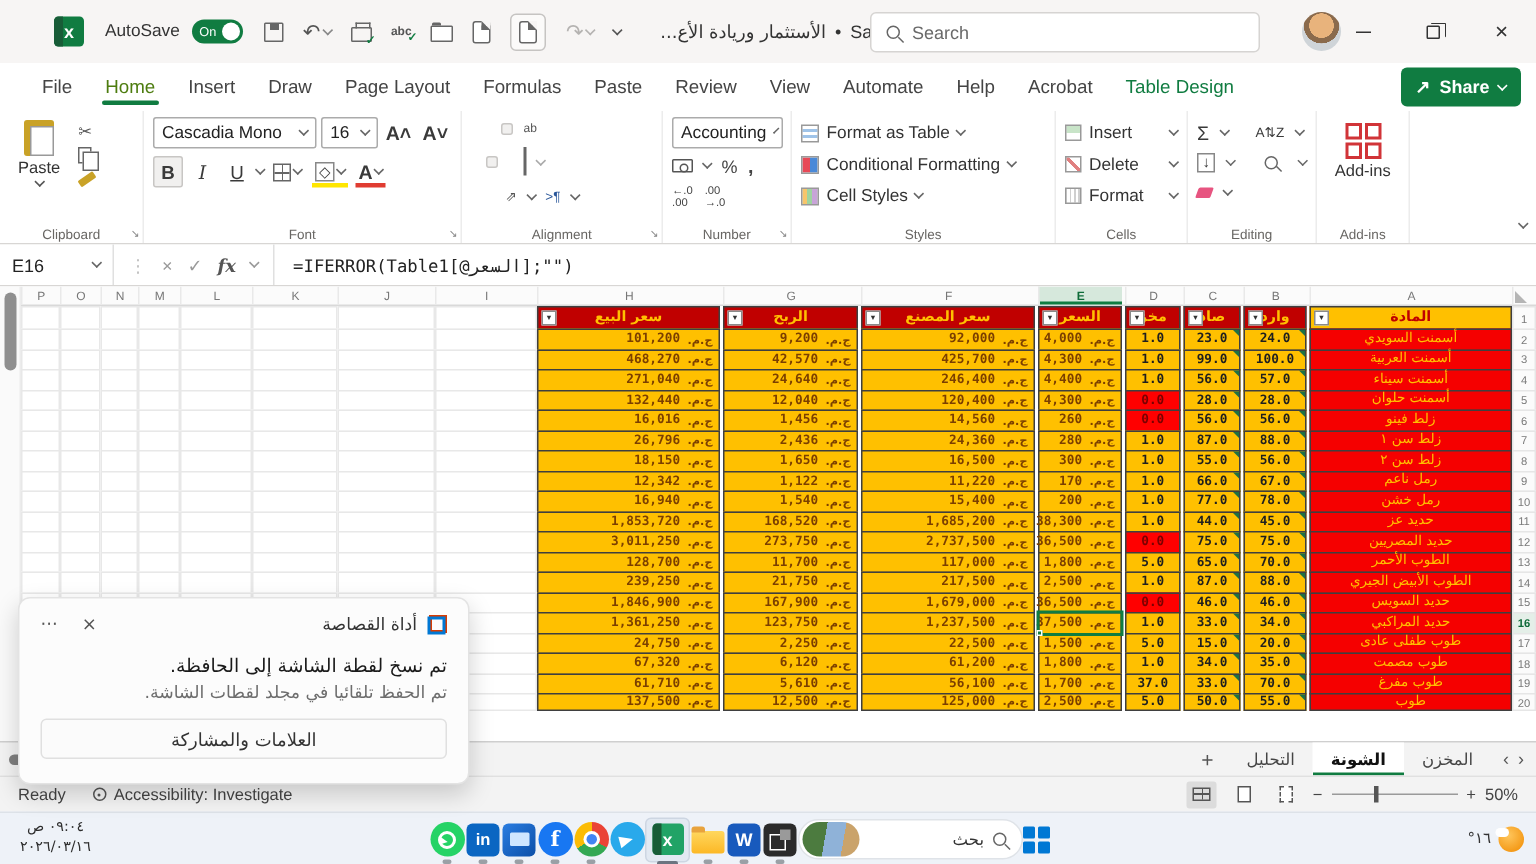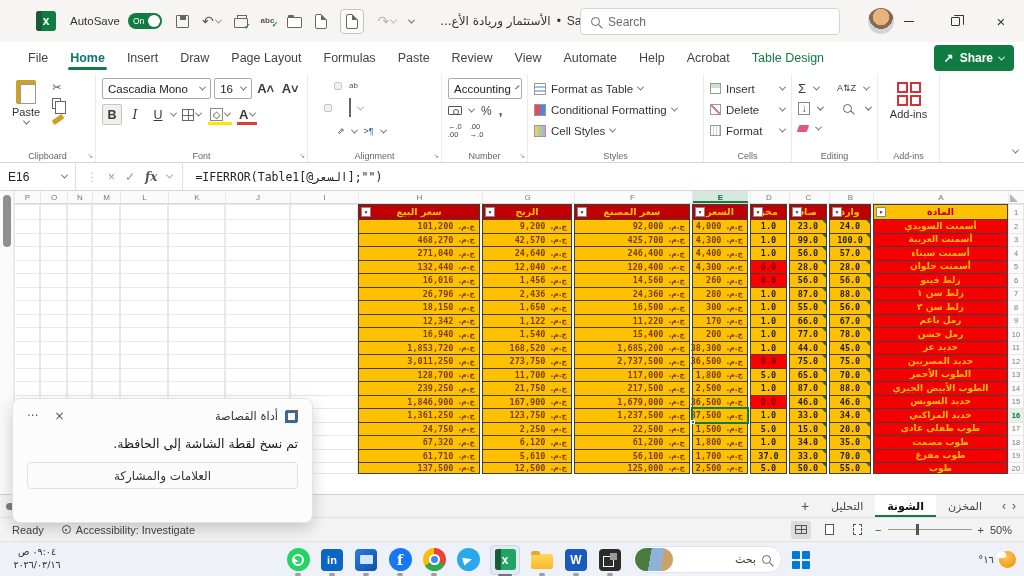--- a/index.html
+++ b/index.html
@@ -36,21 +36,21 @@
   .mag::after{content:"";position:absolute;width:5px;height:1.4px;background:#666;bottom:-2px;right:-4px;transform:rotate(45deg)}
   .avatar{position:absolute;left:868px;top:8px;width:26px;height:26px;border-radius:50%;background:radial-gradient(circle at 50% 35%,#e8b37c 0 38%,#8a6a4c 39% 55%,#cfd4d8 56% 100%)}
   .wbtns{position:absolute;right:0;top:0;height:42px;display:flex}
   .wb{width:46px;height:42px;display:flex;align-items:center;justify-content:center;color:#333}
   .ic-min{width:10px;border-bottom:1.2px solid #333}
   .ic-rest{width:9px;height:9px;border:1.2px solid #333;border-radius:1px;position:relative}
   .ic-rest::before{content:"";position:absolute;top:-3px;left:2px;width:9px;height:9px;border:1.2px solid #333;border-left:none;border-bottom:none;border-radius:1px}
   
   .rtabs{position:absolute;top:42px;left:0;right:0;height:32px;background:#fff;display:flex;align-items:center;padding:0 18px;gap:2px}
   .rtab{font-size:12.5px;color:#444;padding:6px 10px;position:relative;white-space:nowrap}
-  .rtab.active{color:#0f766e;font-weight:bold}
+  .rtab.active{color:#4d7c0f;font-weight:normal}
   .rtab.active::after{content:"";position:absolute;left:8px;right:8px;bottom:1px;height:3px;background:#107C41;border-radius:2px}
   .rtab.ctx{color:#107C41}
   .tabright{position:absolute;right:10px;top:45px;display:flex;gap:8px}
   .btn-comments{display:flex;align-items:center;gap:6px;border:1px solid #c8c6c4;border-radius:4px;background:#fff;height:26px;padding:0 10px;font-size:12px;color:#333}
   .bubble{width:12px;height:9px;border:1.2px solid #444;border-radius:2px;position:relative}
   .bubble::after{content:"";position:absolute;left:2px;bottom:-4px;border:2.5px solid transparent;border-top-color:#444}
   .btn-share{display:flex;align-items:center;gap:6px;border-radius:4px;background:#107C41;height:26px;padding:0 10px;font-size:12px;color:#fff;font-weight:bold}
   
   .ribbon{position:absolute;top:74px;left:0;right:0;height:89px;background:#fff;border-bottom:1px solid #d8d6d4;display:flex}
   .grp{position:relative;border-right:1px solid #ececec;padding:4px 6px 14px;display:flex;flex-direction:column}
@@ -121,21 +121,21 @@
   .e-cells{display:flex;direction:rtl;flex:0 0 auto}
   .t-cells>span{height:100%;flex:0 0 auto;position:relative;border:1px solid #3f3f3f}
   .ec{height:100%;flex:0 0 auto;background:#fff;border:1px solid #e8e8e8}
   .hc{background:#C00000;display:flex;align-items:center;justify-content:center}
   .hc .ht{font-family:"DejaVu Sans",sans-serif;font-size:9.5px;font-weight:bold;color:#FFC000;line-height:1}
   .hc.hc-mat{background:#FFC000}
   .hc.hc-mat .ht{color:#C00000}
   .filt{position:absolute;left:2px;top:2px;width:10px;height:10px;background:#fff;border:1px solid #8a8a8a;display:flex;align-items:center;justify-content:center}
   .filt-arrow{font-size:5px;color:#333;line-height:1}
   .mc{background:#F50000;display:flex;align-items:center;justify-content:center}
-  .mc .mt{font-family:"DejaVu Sans",sans-serif;font-size:9px;font-weight:bold;color:#FFC000;line-height:1;white-space:nowrap}
+  .mc .mt{font-family:"DejaVu Sans",sans-serif;font-size:9px;font-weight:normal;color:#FFC000;line-height:1;white-space:nowrap}
   .ic{background:#FFC000;display:flex;align-items:center;justify-content:center;font-family:"DejaVu Sans Mono",monospace;font-size:8.5px;font-weight:bold;color:#1f1f1f}
   .ic.zero{background:#FF0000;color:#7a0000}
   .tri{position:absolute;right:0;top:0;width:0;height:0;border-left:4px solid transparent;border-top:4px solid #1e7145}
   .oc{background:#FFC000;display:flex;direction:rtl;align-items:center;gap:5px;padding:0 4px}
   .oc .cur{font-family:"DejaVu Sans",sans-serif;font-size:7.5px;font-weight:bold;color:#7B3F00;line-height:1}
   .oc .num{font-family:"DejaVu Sans Mono",monospace;font-size:8.5px;font-weight:bold;color:#7B3F00;line-height:1}
   .selcell{outline:2px solid #107C41;outline-offset:-1px;z-index:3}
   .handle{position:absolute;left:-2px;bottom:-2px;width:4px;height:4px;background:#107C41;border:1px solid #fff}
   
   .shtabs{position:absolute;top:494px;left:0;right:0;height:23px;background:#f3f3f3;border-top:1px solid #cfcfcf;display:flex;direction:rtl;align-items:stretch;font-size:11px}
@@ -172,21 +172,21 @@
   .spk{position:relative;width:13px;height:11px}
   .spk::before{content:"";position:absolute;left:0;top:3px;width:3px;height:5px;background:#3a3a3a}
   .spk::after{content:"";position:absolute;left:1px;top:0.5px;border:5px solid transparent;border-right:5px solid #3a3a3a}
   .wifi{position:relative;width:14px;height:11px}
   .wifi::before{content:"";position:absolute;left:0;top:0;width:13px;height:13px;border:1.5px solid #3a3a3a;border-radius:50%;clip-path:polygon(50% 50%,0 0,100% 0)}
   .wifi::after{content:"";position:absolute;left:3.5px;top:3.5px;width:6px;height:6px;border:1.5px solid #3a3a3a;border-radius:50%;clip-path:polygon(50% 50%,0 0,100% 0)}
   .lang{font-size:11px;font-family:"DejaVu Sans",sans-serif}
   .cloud{width:17px;height:8px;background:#7a7a7a;border-radius:5px;position:relative}
   .cloud::before{content:"";position:absolute;left:4px;top:-4px;width:8px;height:8px;background:#7a7a7a;border-radius:50%}
   .cloud::after{content:"";position:absolute;left:-2px;bottom:-2px;width:7px;height:7px;background:#0364b8;border-radius:50%;border:1px solid #eef2f8}
-  .apps{position:absolute;left:286px;top:0;height:35px;display:flex;align-items:center;gap:10px}
+  .apps{position:absolute;left:286px;top:0;height:35px;display:flex;align-items:center;}
   .app{width:24px;height:24px;position:relative;display:flex;align-items:center;justify-content:center;flex:0 0 auto}
   .ind::after{content:"";position:absolute;bottom:-4px;left:50%;transform:translateX(-50%);width:6px;height:2.5px;background:#9aa0a6;border-radius:2px}
   .wa{width:23px;height:23px;border-radius:50%;background:#25D366;display:flex;align-items:center;justify-content:center}
   .wa i{width:12px;height:12px;border:2.5px solid #fff;border-radius:50%;display:block;position:relative}
   .wa i::after{content:"";position:absolute;left:-3px;bottom:-2px;border:3px solid transparent;border-top:4px solid #fff;transform:rotate(35deg)}
   .li{width:22px;height:22px;border-radius:4px;background:#0A66C2;color:#fff;font-weight:bold;font-size:11px;display:flex;align-items:center;justify-content:center}
   .mon{width:22px;height:22px;border-radius:4px;background:linear-gradient(135deg,#2a7de1,#0c4fa8);display:flex;align-items:center;justify-content:center}
   .mon i{width:13px;height:9px;background:#cfe6ff;border-radius:1px;display:block}
   .fb{width:23px;height:23px;border-radius:50%;background:#1877F2;color:#fff;font-weight:bold;font-size:14px;display:flex;align-items:center;justify-content:center;font-family:"DejaVu Serif",serif}
   .cr{width:23px;height:23px;border-radius:50%;background:conic-gradient(#EA4335 0 33%,#34A853 33% 66%,#FBBC05 66% 100%);position:relative}
@@ -1395,16 +1395,17 @@
   <div class="notif">
     <div class="nhead">
       <span class="snipico"></span>
       <span>أداة القصاصة</span>
       <span class="nctl">
         <span>···</span>
         <span>×</span>
       </span>
     </div>
     <div class="nl1">تم نسخ لقطة الشاشة إلى الحافظة.</div>
+    <div class="nl2">تم الحفظ تلقائيا في مجلد لقطات الشاشة.</div>
     <div class="nbtn">العلامات والمشاركة</div>
   </div>
 
 </div>
 
 </body></html>

